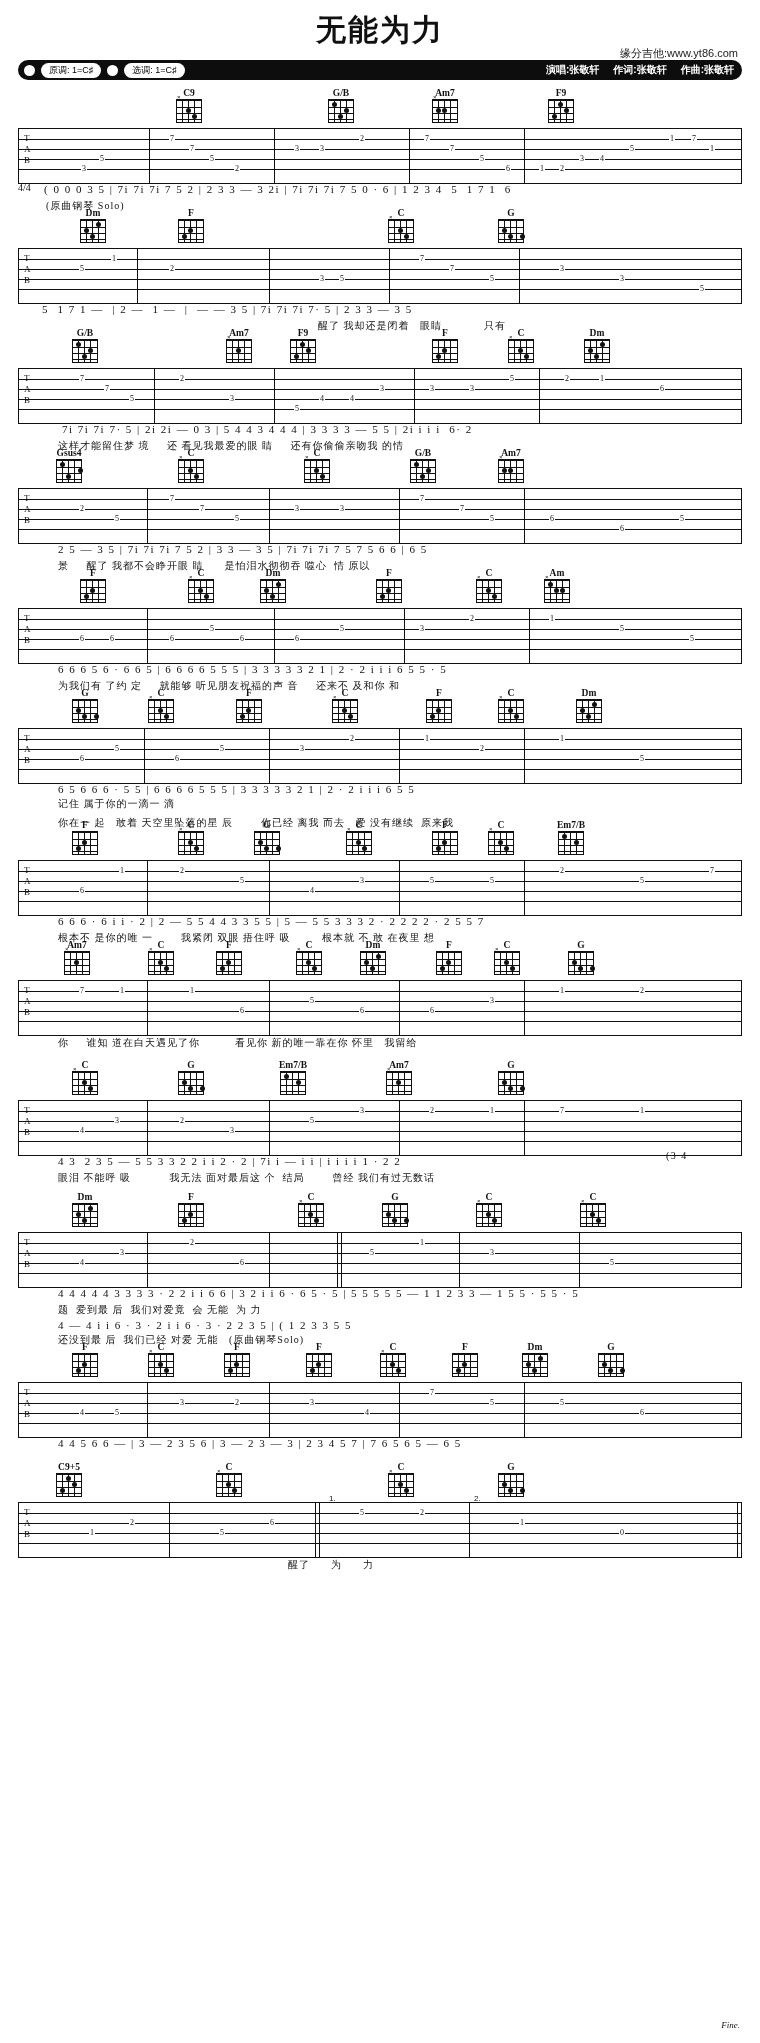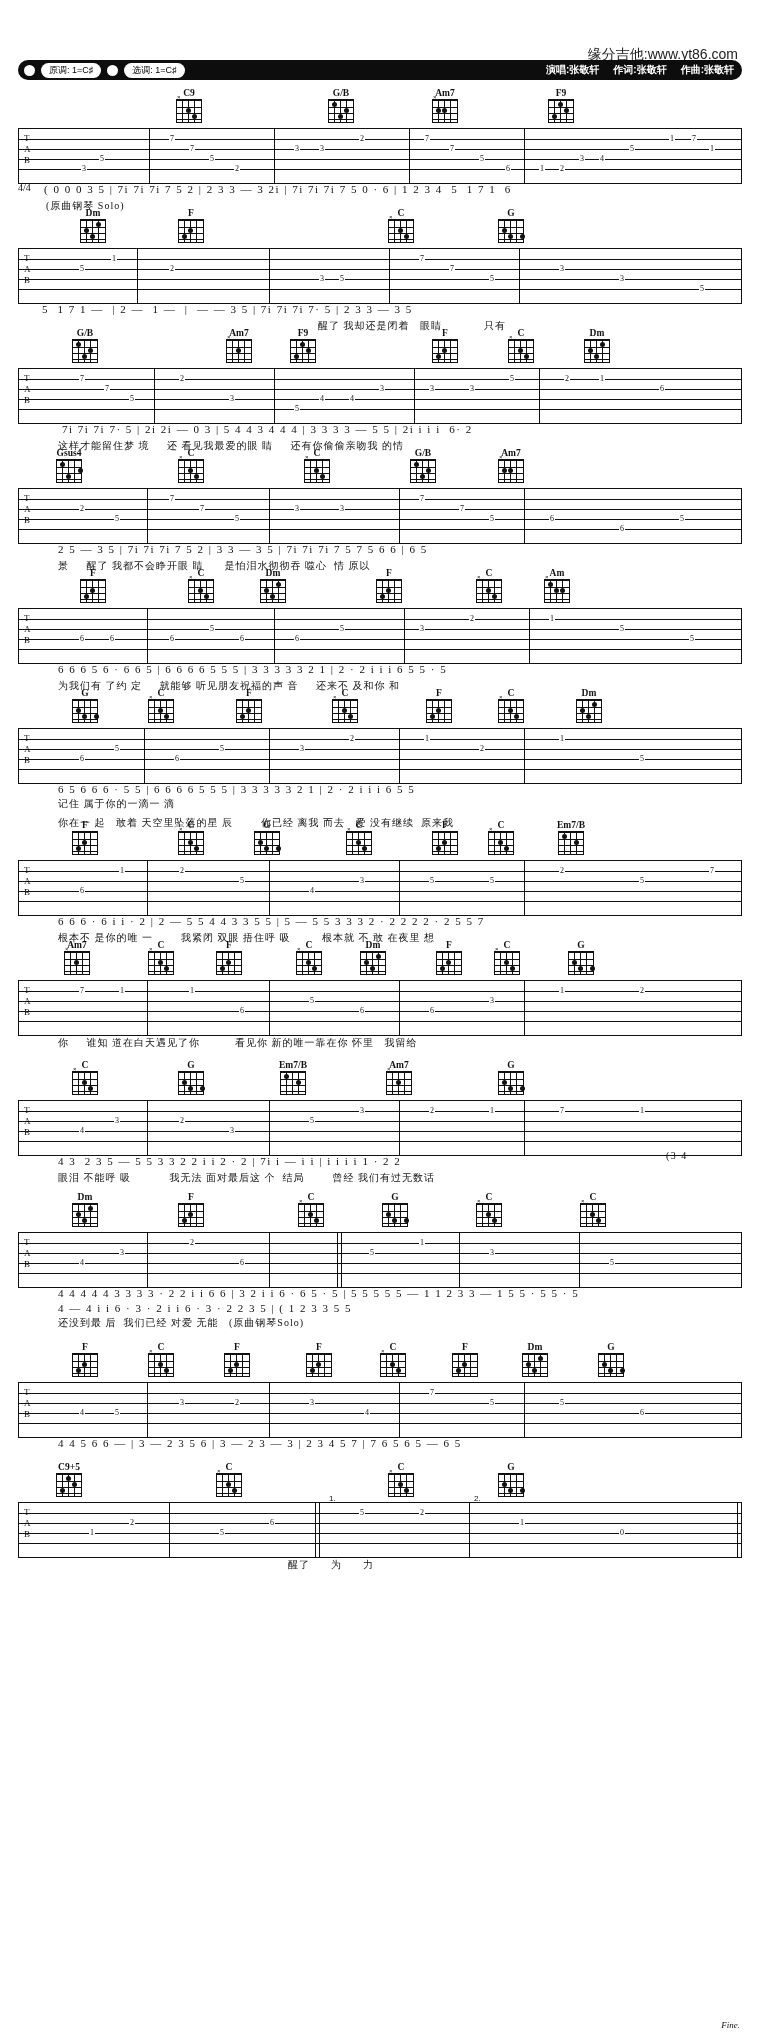--- a/index.html
+++ b/index.html
@@ -5,21 +5,21 @@
   html,body{margin:0;padding:0;background:#ffffff;}
   body{width:760px;height:2043px;position:relative;font-family:"Liberation Sans",sans-serif;color:#111;}
   .page{position:relative;width:760px;height:2043px;overflow:hidden;}
 
   
   .title{
     position:absolute;left:0;top:10px;width:760px;text-align:center;
     font-family:"Liberation Serif",serif;font-weight:bold;font-size:30px;letter-spacing:2px;
   }
   .site-credit{
-    position:absolute;right:22px;top:46px;font-size:14px;color:#222;text-align:right;
+    position:absolute;right:22px;top:46px;font-size:11px;color:#222;text-align:right;
   }
   .infobar{
     position:absolute;left:18px;top:60px;width:724px;height:20px;
     background:#0d0d0d;color:#fff;border-radius:10px;
   }
   .infobar .left{
     position:absolute;left:6px;top:0;height:20px;display:flex;align-items:center;gap:6px;
   }
   .pill{
     background:#fff;color:#000;border-radius:9px;padding:1px 8px;font-size:9px;white-space:nowrap;
@@ -74,20 +74,21 @@
   }
   .wm .w1{font-size:46px;font-weight:bold;letter-spacing:4px;}
   .wm .w2{font-size:26px;font-weight:bold;letter-spacing:4px;margin-top:2px;}
   .fine{position:absolute;right:20px;top:2020px;font-size:9px;font-style:italic;font-family:"Liberation Serif",serif;}
 </style>
 </head>
 <body>
 
 <div class="page">
 
+  <div class="title">无能为力</div>
   <div class="site-credit">缘分吉他:www.yt86.com</div>
 
   <div class="infobar">
     <div class="left">
       <span class="circ"></span>
       <span class="pill">原调: 1=C♯</span>
       <span class="circ"></span>
       <span class="pill">选调: 1=C♯</span>
     </div>
     <div class="right">
@@ -1277,20 +1278,23 @@
       <span class="tabnum" style="left:170px;top:6px">2</span>
         <span class="tabnum" style="left:220px;top:26px">6</span>
       <span class="tabnum" style="left:350px;top:16px">5</span>
         <span class="tabnum" style="left:400px;top:6px">1</span>
       <span class="tabnum" style="left:470px;top:16px">3</span>
         <span class="tabnum" style="left:590px;top:26px">5</span>
     </div>
     <div class="numline">
       <span class="txt num" style="left:40px;top:-1px">4 4 4 4 4 3 3 3 3 · 2 2 i i 6 6 | 3 2 i i 6 · 6 5 · 5 | 5 5 5 5 5 — 1 1 2 3 3 — 1 5 5 · 5 5 · 5</span>
     </div>
+    <div class="lyricline">
+      <span class="txt lyr" style="left:40px;top:0">题  爱到最 后  我们对爱竟  会 无能  为 力</span>
+    </div>
     <div class="numline">
       <span class="txt num" style="left:40px;top:-1px">4 — 4 i i 6 · 3 · 2 i i 6 · 3 · 2 2 3 5 | ( 1 2 3 3 5 5</span>
     </div>
     <div class="lyricline">
       <span class="txt lyr" style="left:40px;top:-2px">还没到最 后  我们已经 对爱 无能   (原曲钢琴Solo)</span>
     </div>
   </div>
 
   <div class="system" style="top:1342px">
     <div class="chordrow">

